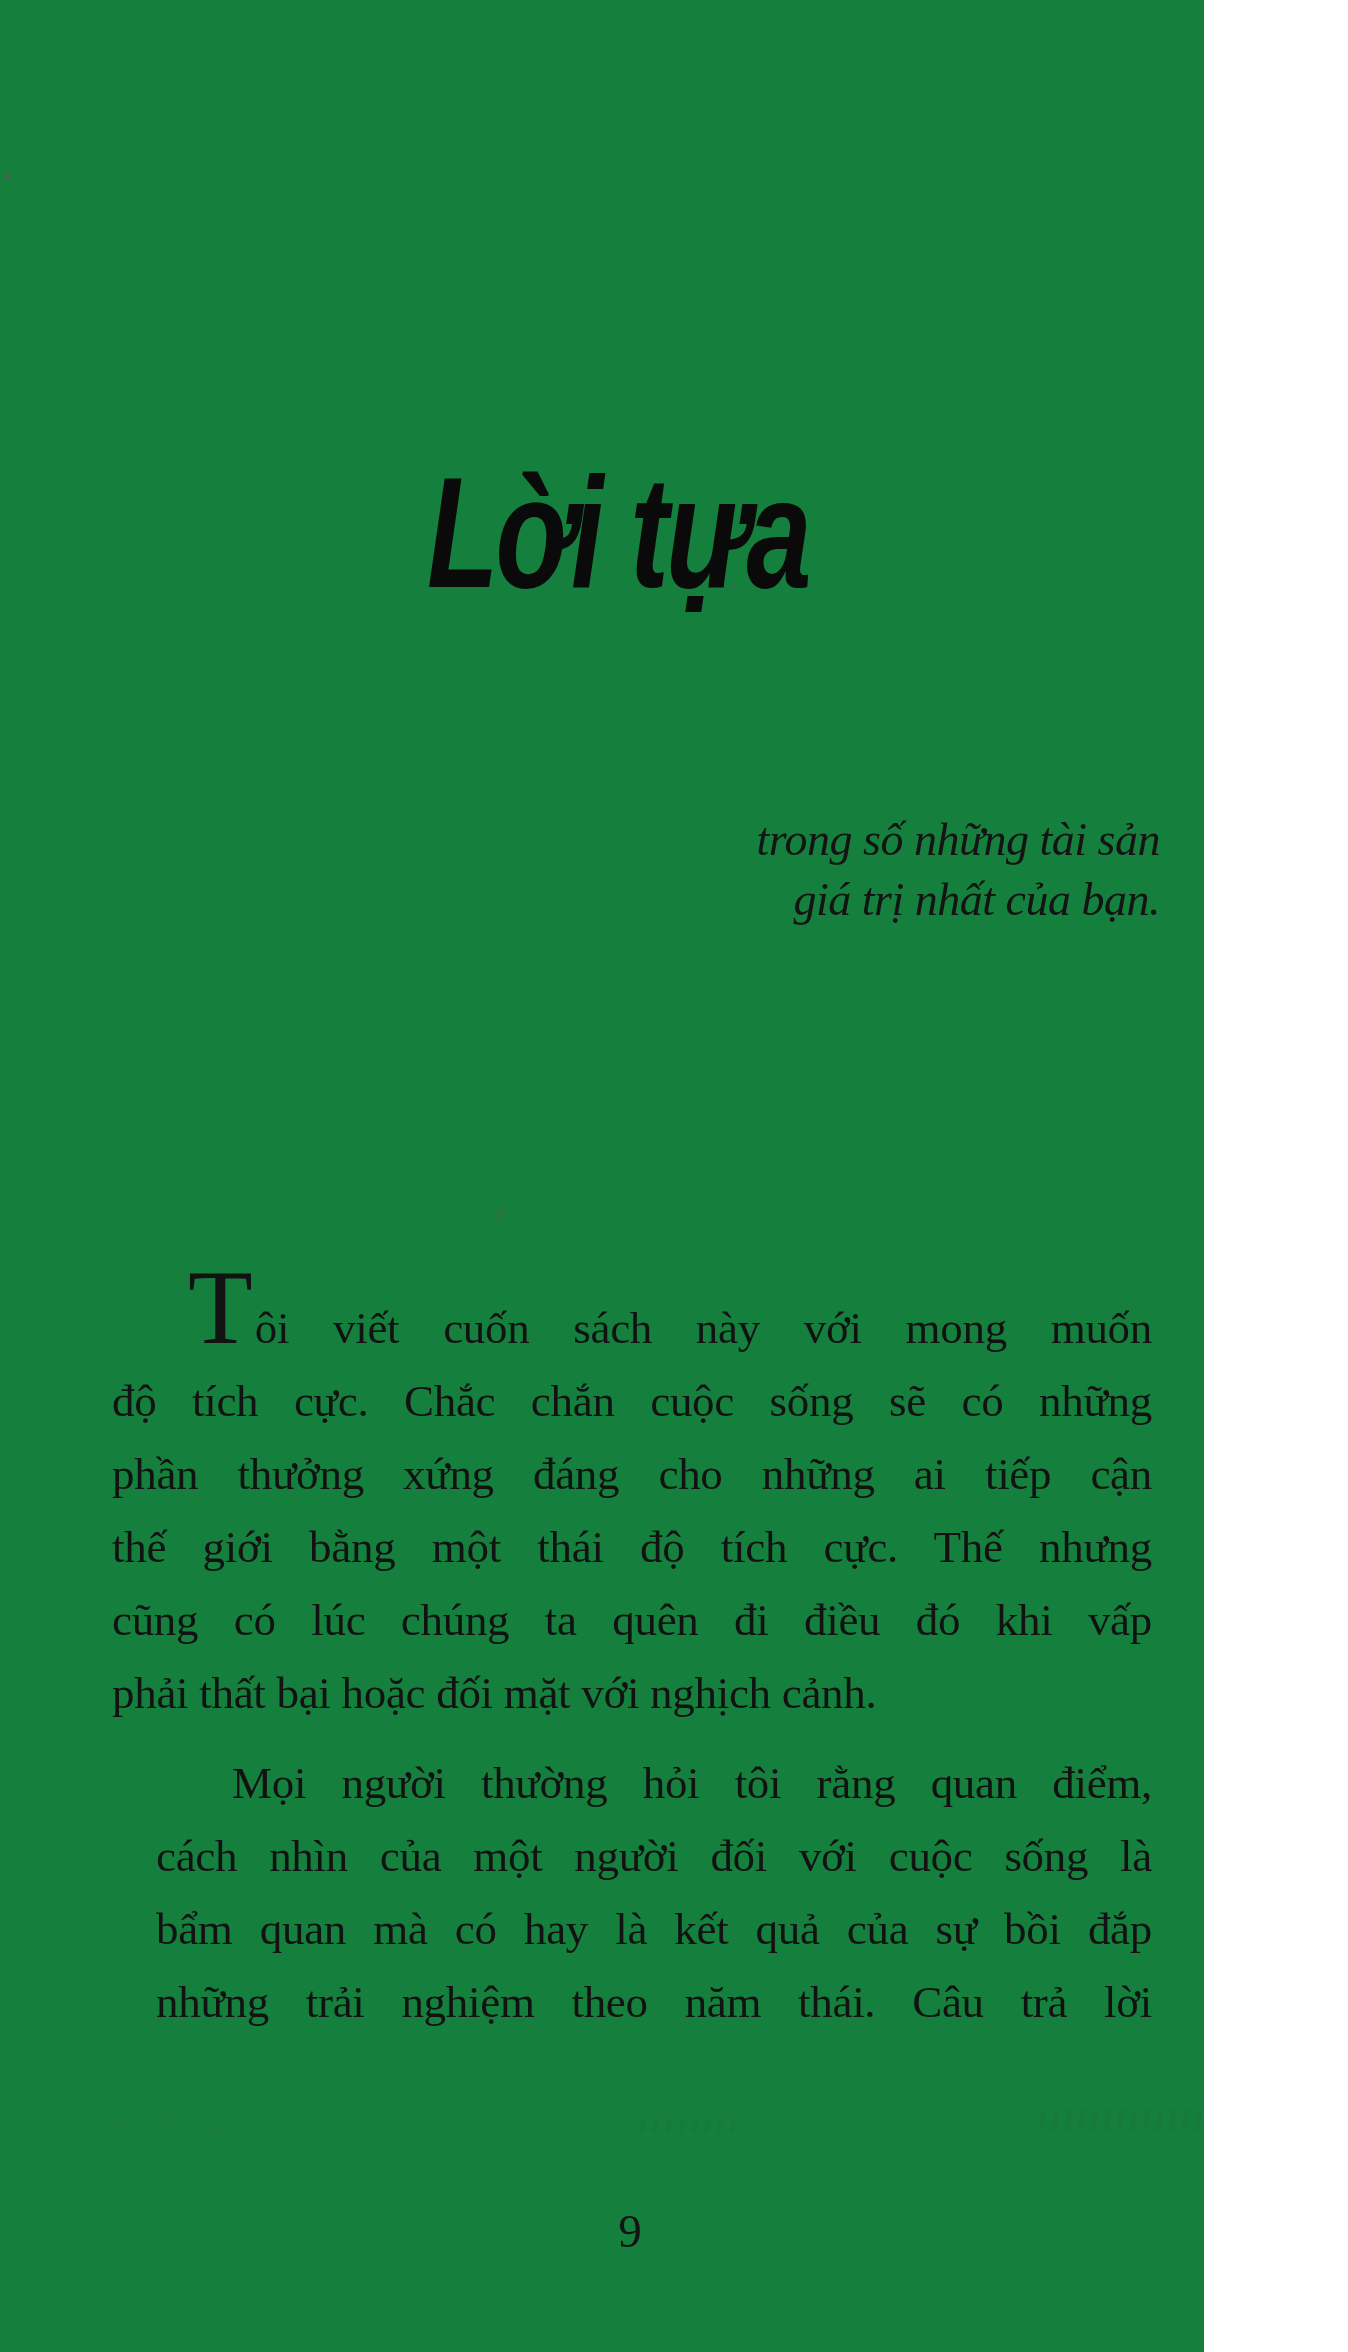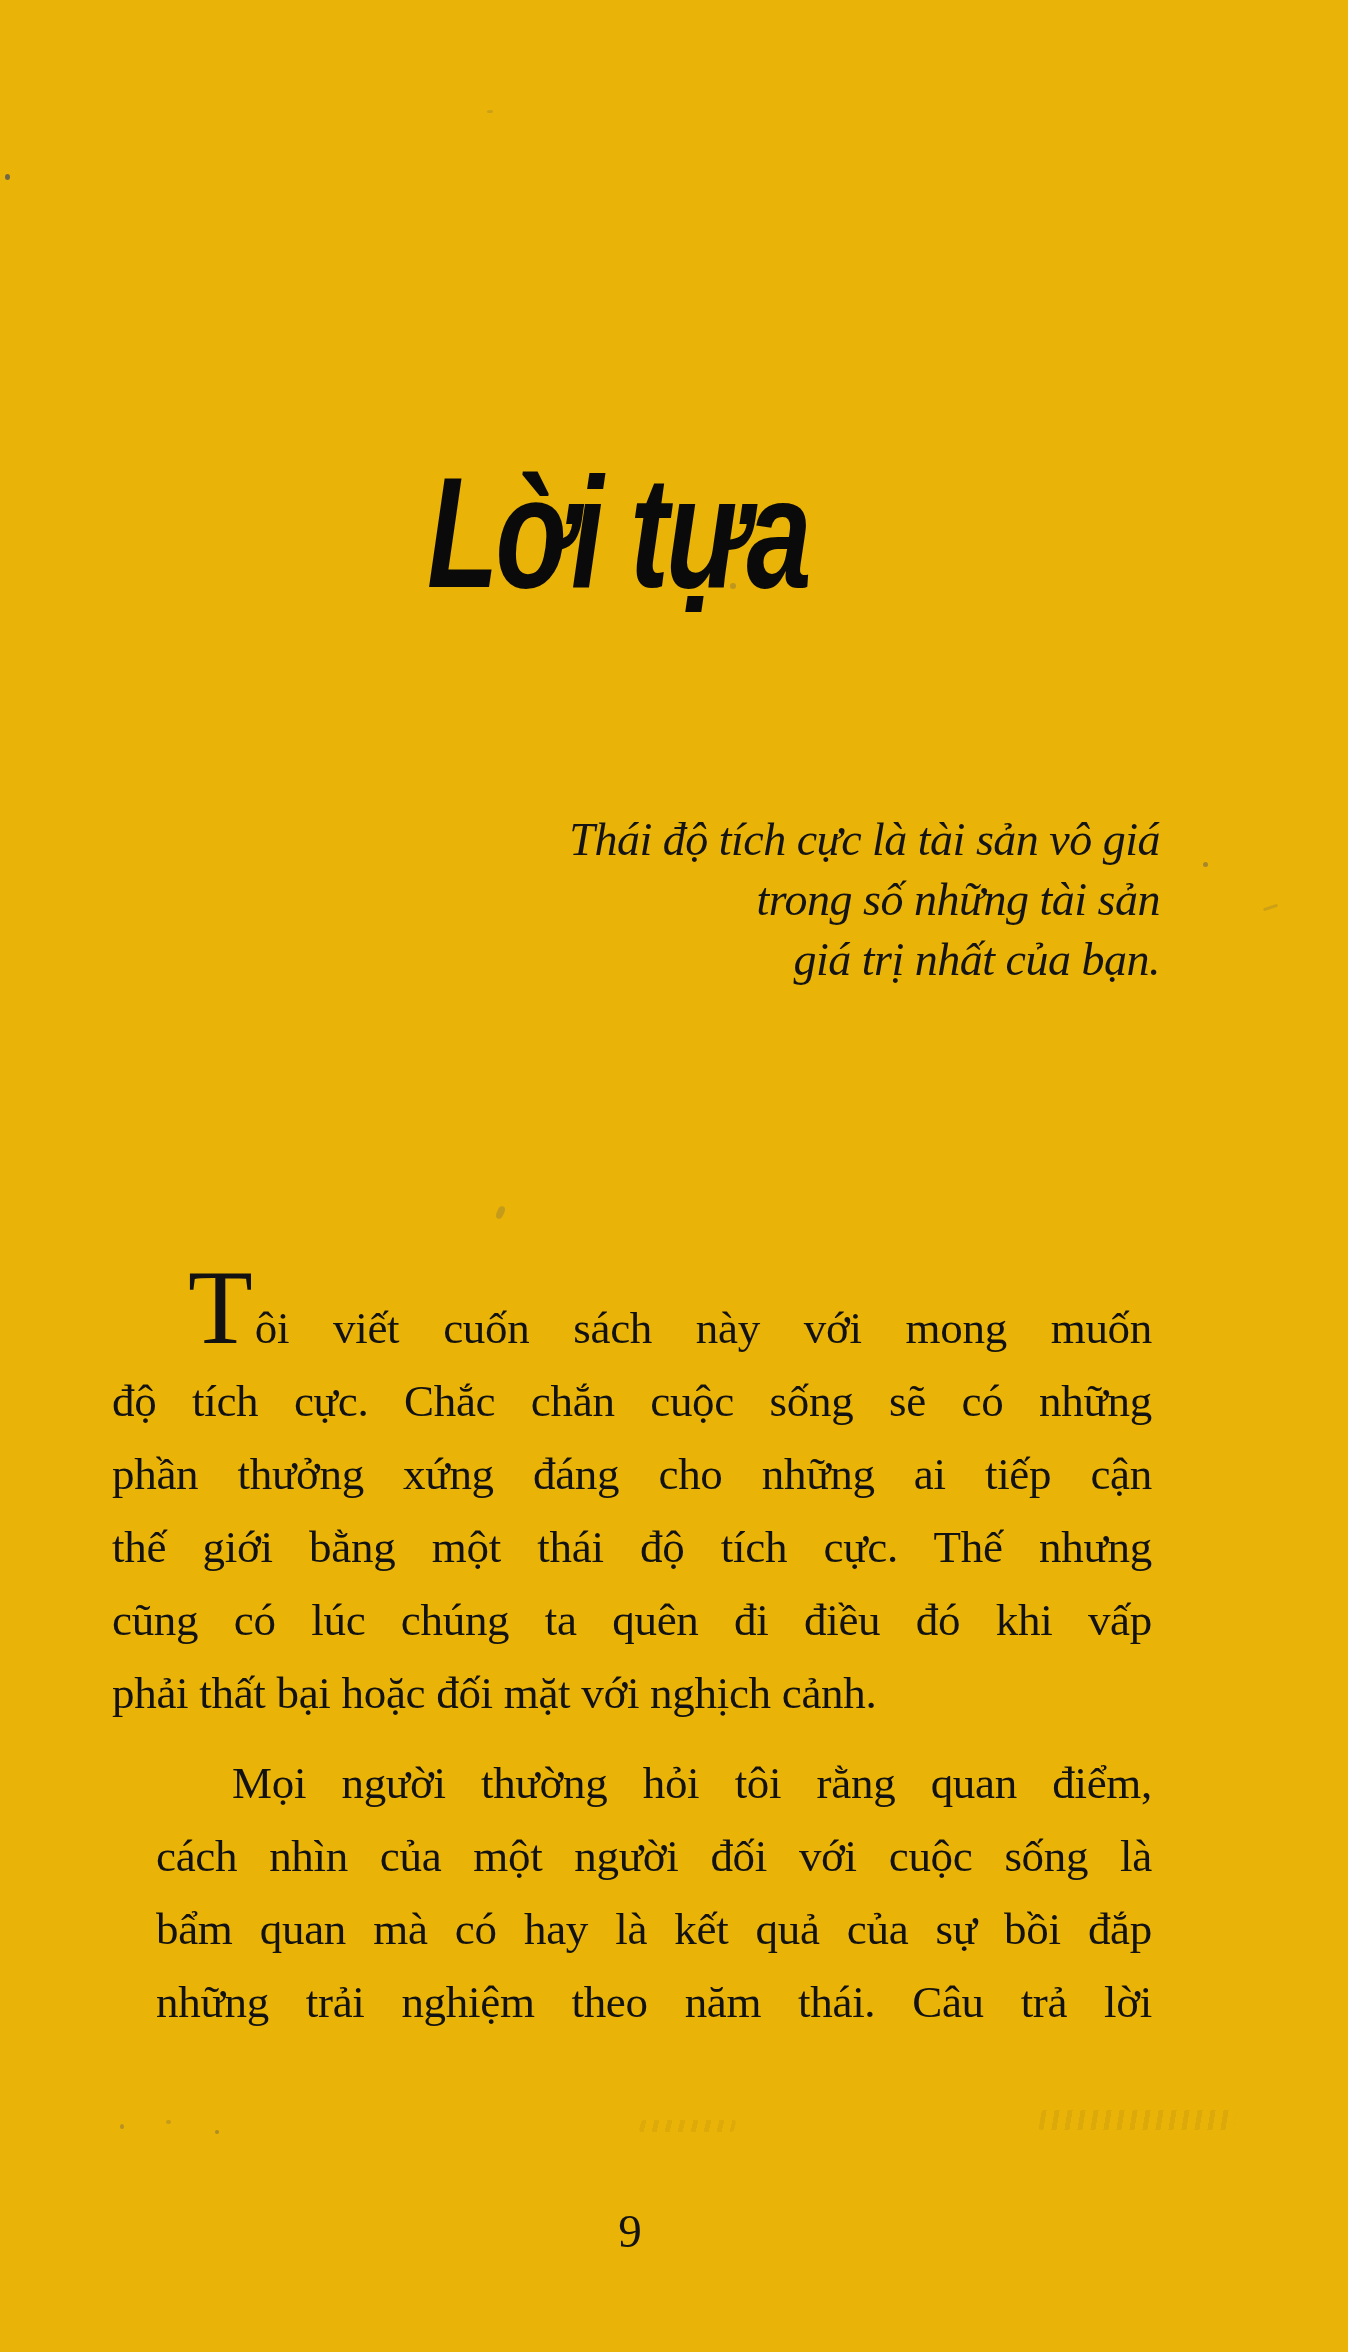--- a/index.html
+++ b/index.html
@@ -1,20 +1,20 @@
 <!DOCTYPE html>
 <html><head>
 <meta charset="utf-8">
 <style>
   html,body{margin:0;padding:0;background:#ffffff;}
   .page{
     position:relative;
-    width:1348px;
+    width:1204px;
     height:2352px;
-    background:#eab308;
+    background:#15803d;
     overflow:hidden;
     font-family:"Liberation Serif", serif;
     color:#111;
   }
 
   
   .chapter-title{
     position:absolute;
     left:427px;
     top:453px;
@@ -101,21 +101,20 @@
   .s2{left:1040px;top:2110px;width:195px;height:20px;opacity:.5;transform:skewX(-10deg);}
 </style>
 </head>
 <body>
 
 <div class="page">
 
   <h1 class="chapter-title">Lời tựa</h1>
 
   <div class="epigraph">
-      <div class="epigraph-line">Thái độ tích cực là tài sản vô giá</div>
       <div class="epigraph-line">trong số những tài sản</div>
       <div class="epigraph-line">giá trị nhất của bạn.</div>
     </div>
 
   <div class="body-text">
       <div class="paragraph">
         <div class="line first"><span class="initial">T</span>ôi viết cuốn sách này với mong muốn</div>
         <div class="line">độ tích cực. Chắc chắn cuộc sống sẽ có những</div>
         <div class="line">phần thưởng xứng đáng cho những ai tiếp cận</div>
         <div class="line">thế giới bằng một thái độ tích cực. Thế nhưng</div>

